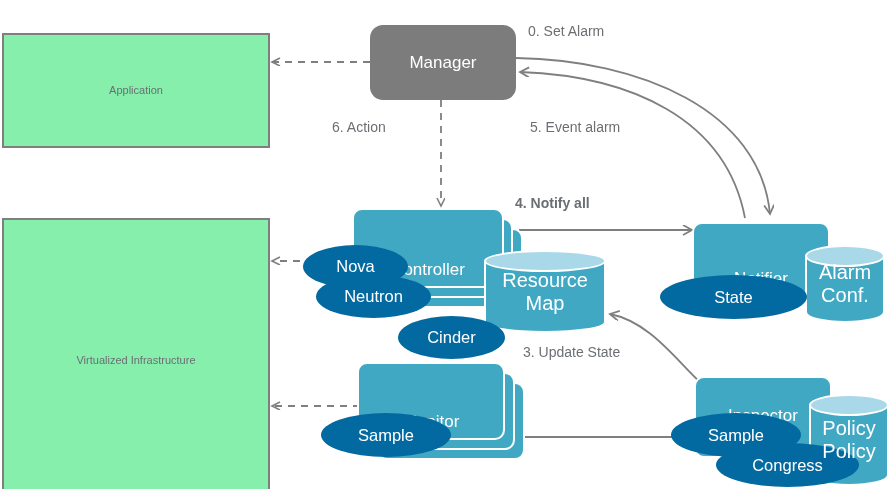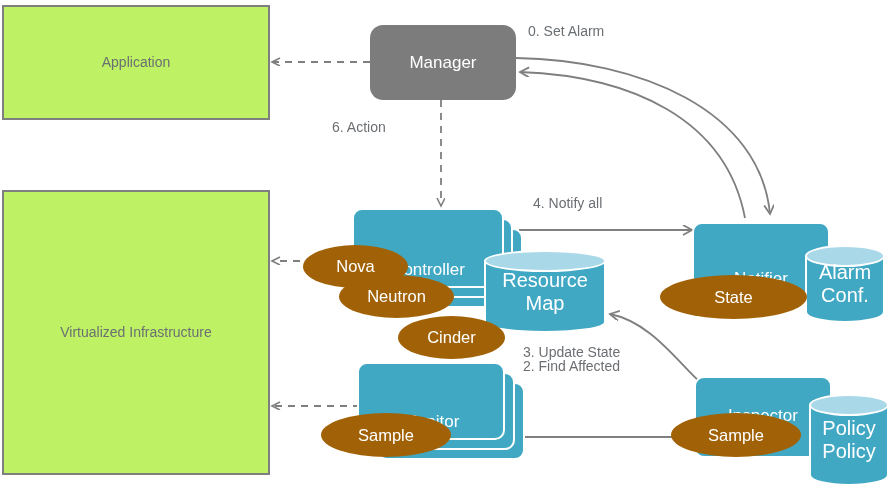--- a/index.html
+++ b/index.html
@@ -24,29 +24,30 @@
     top: 0;
     width: 895px;
     height: 489px;
     pointer-events: none;
   }
 
   
   .plainbox {
     position: absolute;
     border: 2px solid #7f7f7f;
-    background: #bef264;
+    background: #86efac;
     box-sizing: border-box;
     display: flex;
     align-items: center;
     justify-content: center;
     text-align: center;
     color: #6b6f73;
-    font-size: 14px;
+    font-size: 11px;
     line-height: 1.35;
+    margin-top: 28px;
   }
 
   
   .tealbox {
     position: absolute;
     background: #41a8c4;
     border-radius: 10px;
     box-sizing: border-box;
     border: 2px solid #ffffff;
   }
@@ -104,21 +105,21 @@
     text-align: center;
     color: #ffffff;
     font-size: 20px;
     line-height: 1.15;
     z-index: 3;
   }
 
   
   .pill {
     position: absolute;
-    background: #a16207;
+    background: #0369a1;
     border-radius: 50%;
     display: flex;
     align-items: center;
     justify-content: center;
     color: #ffffff;
     font-size: 16.5px;
     white-space: nowrap;
   }
 
   
@@ -207,21 +208,21 @@
     <div class="cyl-top"></div>
     <div class="cyl-label">
       <div>Resource</div>
       <div>Map</div>
     </div>
   </div>
 
   <div class="pill" style="left:303px; top:245px; width:105px; height:43px;">
     <span>Nova</span>
   </div>
-  <div class="pill" style="left:339px; top:275px; width:115px; height:43px;">
+  <div class="pill" style="left:316px; top:275px; width:115px; height:43px;">
     <span>Neutron</span>
   </div>
   <div class="pill" style="left:398px; top:316px; width:107px; height:43px;">
     <span>Cinder</span>
   </div>
 
   <div class="tealbox shadowlayer" style="left:377px; top:382px; width:148px; height:78px;"></div>
   <div class="tealbox shadowlayer" style="left:367px; top:372px; width:148px; height:78px;"></div>
   <div class="tealbox" style="left:357px; top:362px; width:148px; height:78px;">
     <span class="boxlabel">Monitor</span>
@@ -254,26 +255,29 @@
     <div class="cyl-body"></div>
     <div class="cyl-top"></div>
     <div class="cyl-label">
       <div>Policy</div>
       <div>Policy</div>
     </div>
   </div>
   <div class="pill" style="left:671px; top:413px; width:130px; height:44px;">
     <span>Sample</span>
   </div>
+  <div class="pill" style="left:716px; top:443px; width:143px; height:44px;">
+    <span>Congress</span>
+  </div>
 
   <div class="flowlabel" style="left:528px; top:23px;">0. Set Alarm</div>
 
+  <div class="flowlabel" style="left:530px; top:119px;">5. Event alarm</div>
 
   <div class="flowlabel" style="left:320px; top:119px;margin-left:12px;">6. Action</div>
 
-  <div class="flowlabel" style="left:533px; top:195px;">4. Notify all</div>
+  <div class="flowlabel" style="left:515px; top:195px;font-weight:bold;">4. Notify all</div>
 
   <div class="flowlabel" style="left:523px; top:344px;">3. Update State</div>
 
-  <div class="flowlabel" style="left:523px; top:358px;">2. Find Affected</div>
 
 
 </div>
 
 </body></html>

